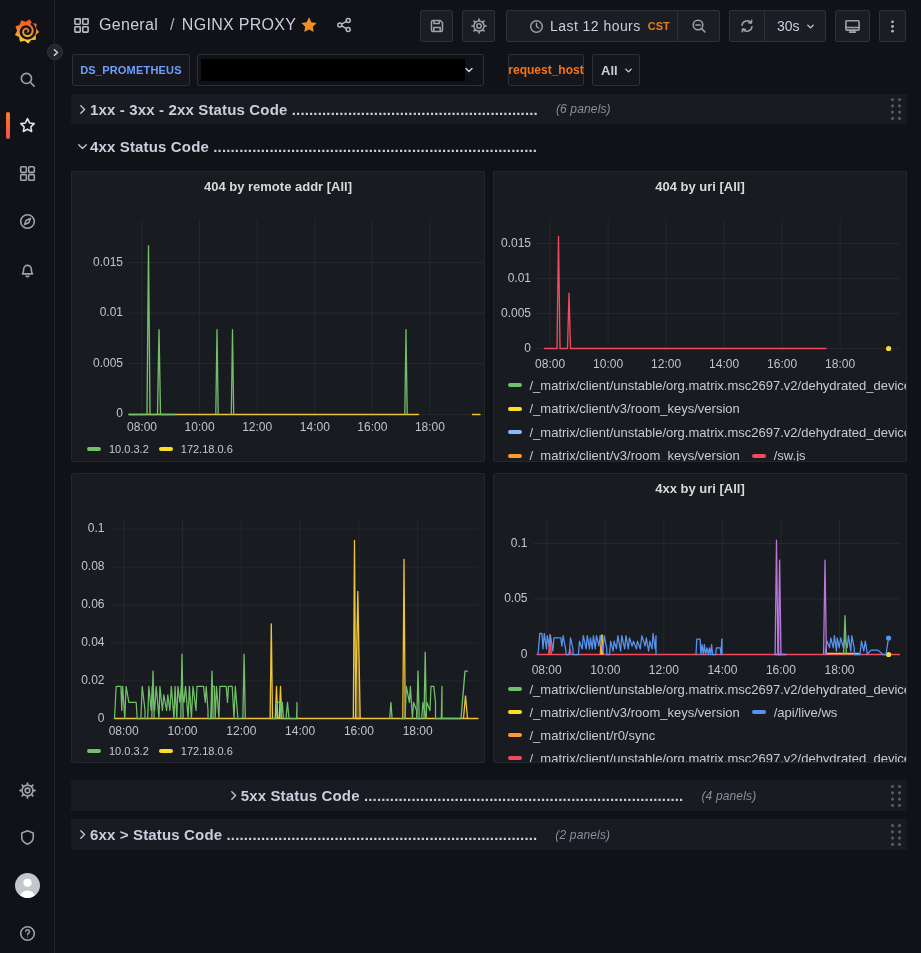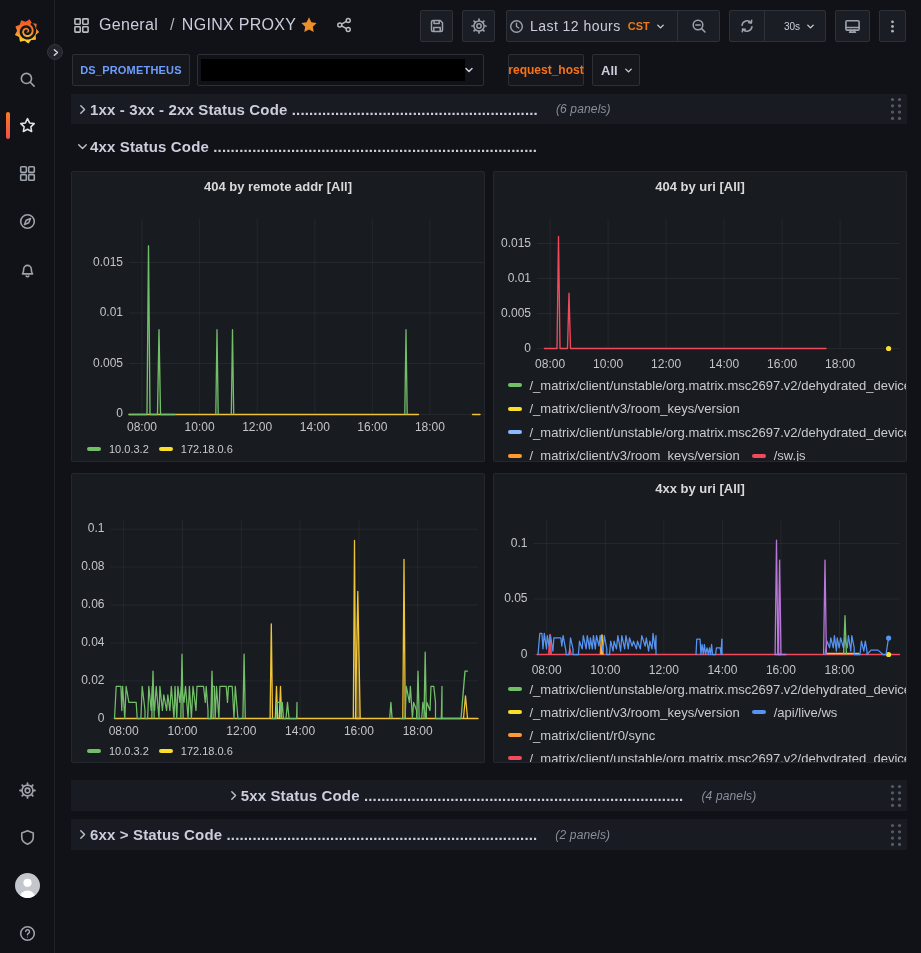--- a/index.html
+++ b/index.html
@@ -123,21 +123,21 @@
       <path d="M4.8 13.2 V9.4 H11.2 V13.2"></path>
     </svg>
   </div>
 <div class="btn" style="left:462px;width:33px;">
     <svg width="16" height="16" viewBox="0 0 16 16" fill="none" stroke="#9da2ab" stroke-width="1.5" stroke-linecap="round" stroke-linejoin="round">
       <circle cx="8" cy="8" r="2.2"></circle>
       <path d="M8 2.2 L8 1 M12.1 3.9 L12.95 3.05 M13.8 8 L15 8 M12.1 12.1 L12.95 12.95 M8 13.8 L8 15 M3.9 12.1 L3.05 12.95 M2.2 8 L1 8 M3.9 3.9 L3.05 3.05" stroke-width="1.7"></path>
       <circle cx="8" cy="8" r="5.1"></circle>
     </svg>
   </div>
-<div class="btn" style="left:506px;width:186px;justify-content:flex-start;padding-left:2px;">
+<div class="btn" style="left:506px;width:186px;justify-content:flex-start;padding-left:22px;">
     <svg width="15" height="15" viewBox="0 0 16 16" fill="none" stroke="#9da2ab" stroke-width="1.5" stroke-linecap="round" stroke-linejoin="round">
       <circle cx="8" cy="8" r="6.2"></circle>
       <path d="M8 4.6 V8 L10.4 9.6"></path>
     </svg>
     <span style="color:#ccccdc;font-size:14px;letter-spacing:0.45px;margin-left:6px;">Last 12 hours</span>
     <span style="color:#EB7B18;font-size:11px;font-weight:bold;margin-left:7px;">CST</span>
     <span style="margin-left:5px;display:flex;">
       <svg width="11" height="11" viewBox="0 0 16 16" fill="none" stroke="#ccccdc" stroke-width="2" stroke-linecap="round" stroke-linejoin="round">
         <path d="M4 6 L8 10 L12 6"></path>
       </svg>
@@ -152,21 +152,21 @@
   </div>
 <div class="btn" style="left:729px;width:97px;justify-content:flex-start;">
     <div style="width:35px;display:flex;justify-content:center;border-right:1px solid #2e3138;height:100%;align-items:center;">
       <svg width="16" height="16" viewBox="0 0 16 16" fill="none" stroke="#9da2ab" stroke-width="1.5" stroke-linecap="round" stroke-linejoin="round">
         <path d="M3.0 7.3 a5.2 5.2 0 0 1 9.2 -2.6"></path>
         <path d="M12.4 4.9 l0.3 -2.7 M12.4 4.9 l-2.7 -0.2"></path>
         <path d="M13.0 8.7 a5.2 5.2 0 0 1 -9.2 2.6"></path>
         <path d="M3.6 11.1 l-0.3 2.7 M3.6 11.1 l2.7 0.2"></path>
       </svg>
     </div>
-    <span style="color:#ccccdc;font-size:10px;margin-left:19px;">30s</span>
+    <span style="color:#ccccdc;font-size:14px;margin-left:12px;">30s</span>
     <span style="margin-left:5px;display:flex;">
       <svg width="11" height="11" viewBox="0 0 16 16" fill="none" stroke="#ccccdc" stroke-width="2" stroke-linecap="round" stroke-linejoin="round">
         <path d="M4 6 L8 10 L12 6"></path>
       </svg>
     </span>
   </div>
 <div class="btn" style="left:835px;width:35px;">
     <svg width="17" height="17" viewBox="0 0 16 16" fill="none" stroke="#9da2ab" stroke-width="1.5" stroke-linecap="round" stroke-linejoin="round">
       <rect x="1.8" y="2.6" width="12.4" height="8.8" rx="1"></rect>
       <line x1="1.8" y1="9" x2="14.2" y2="9"></line>

